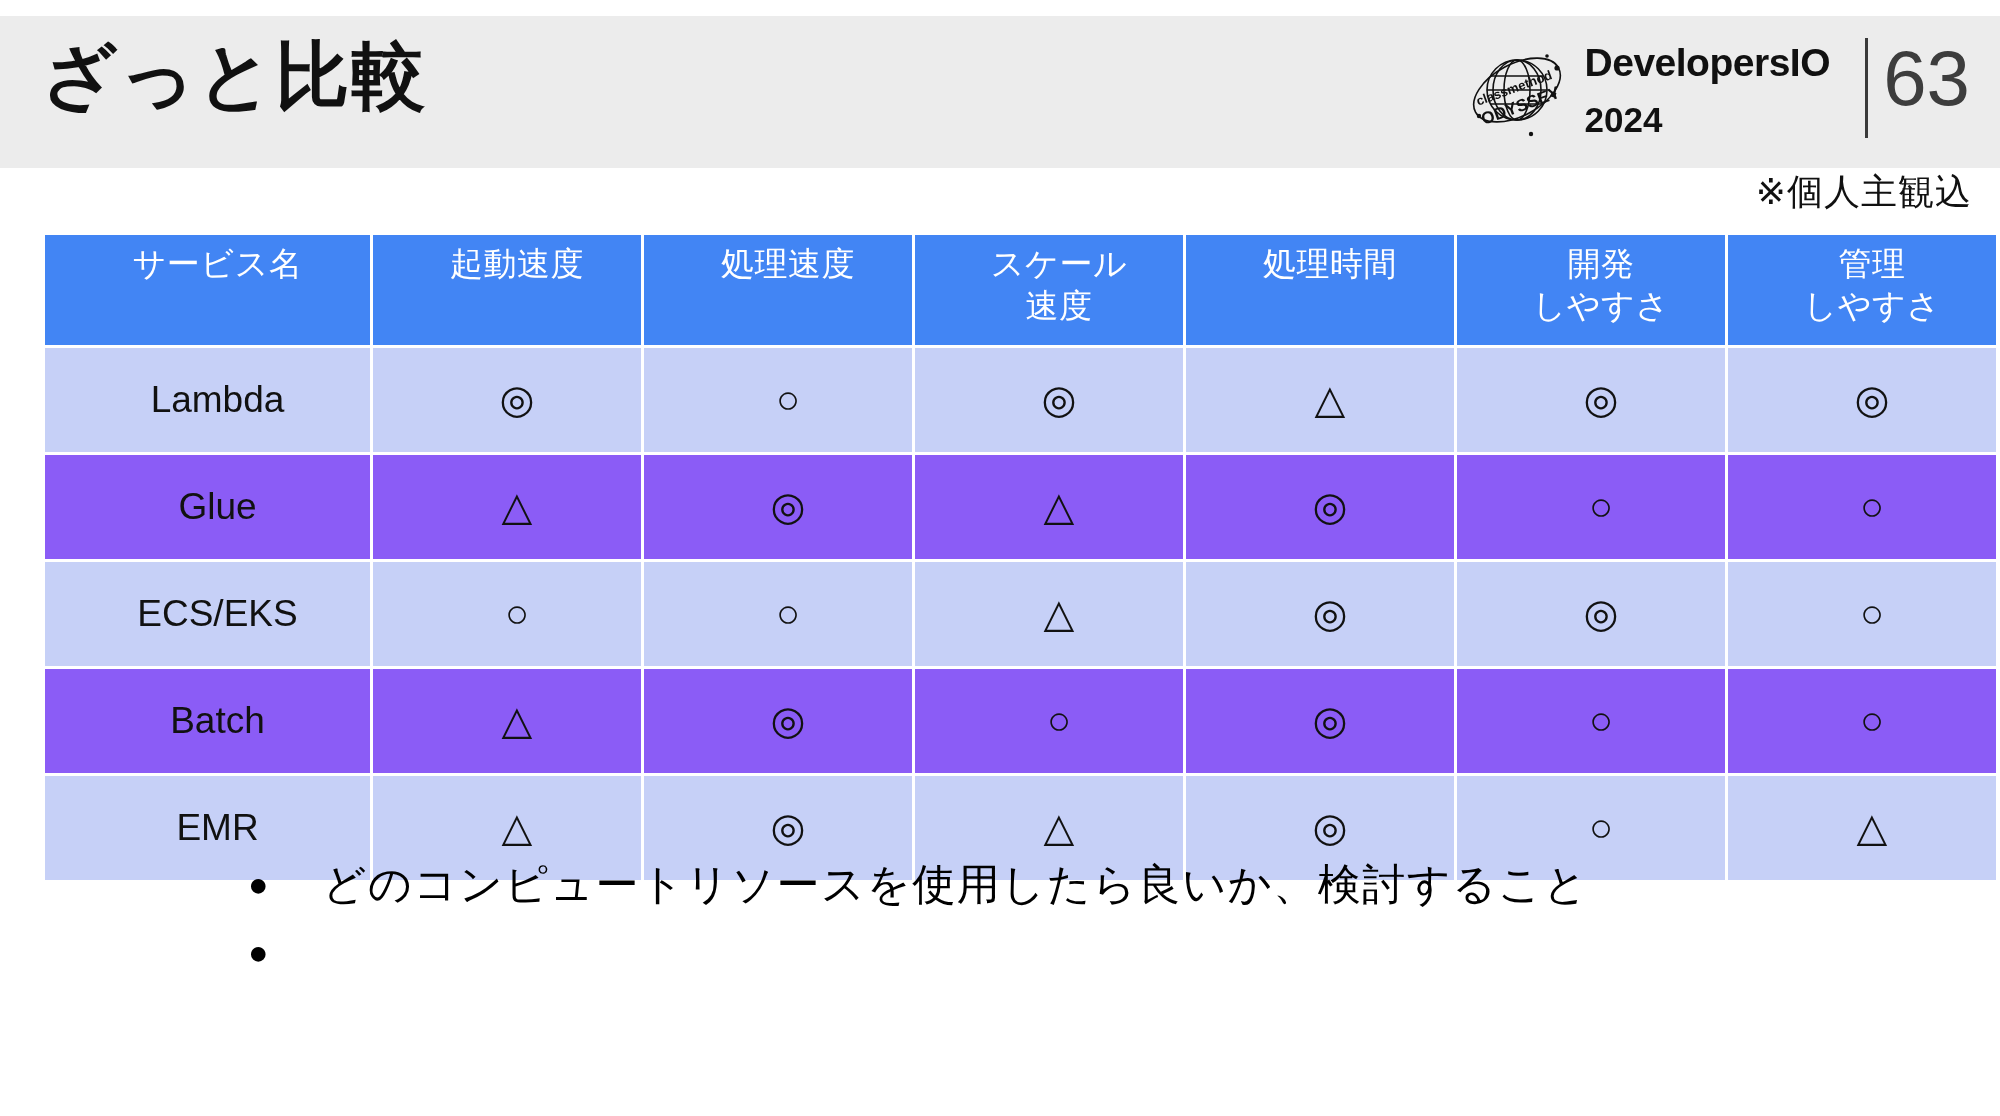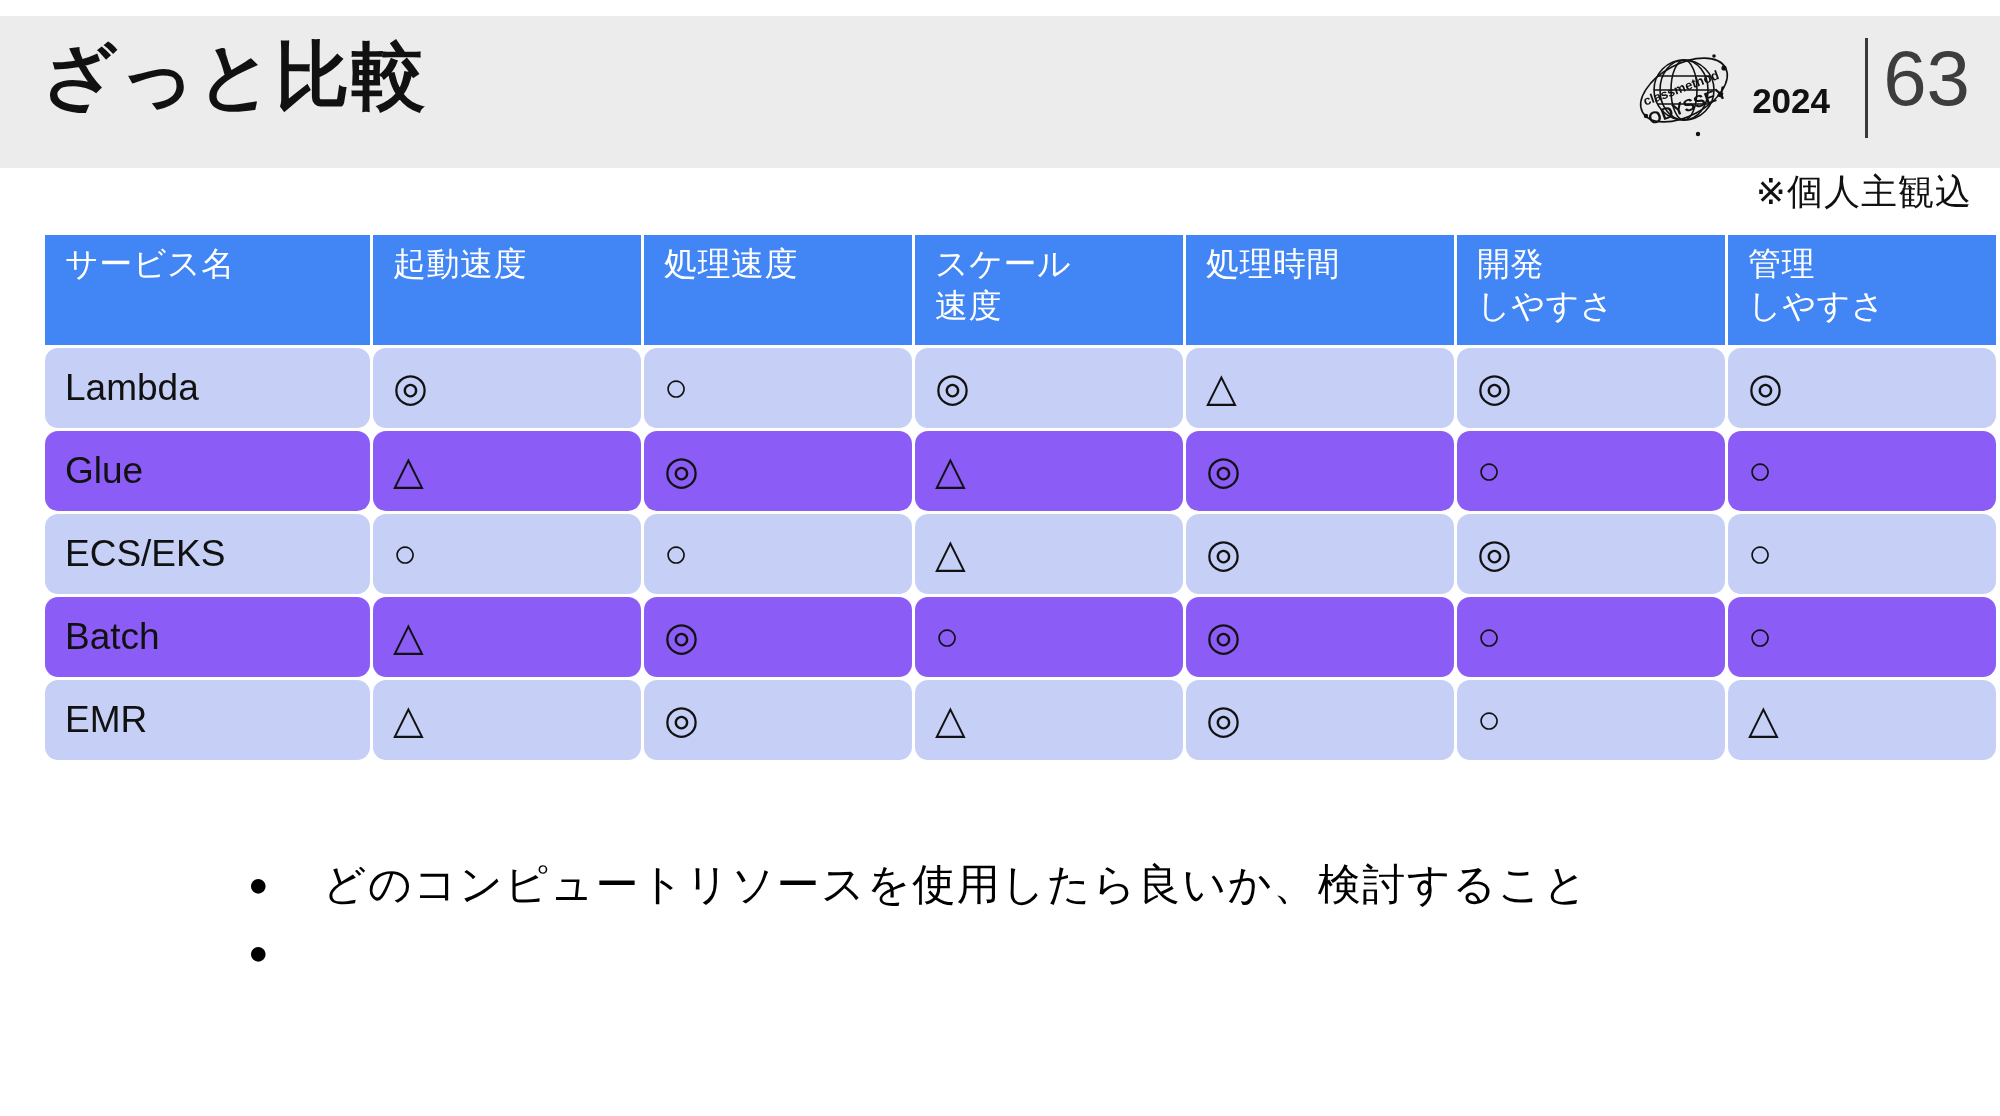--- a/index.html
+++ b/index.html
@@ -109,40 +109,39 @@
     left: 42px;
     top: 232px;
     width: 1930px;
     border-collapse: separate;
     border-spacing: 3px;
     table-layout: fixed;
   }
   .cmp-table th, .cmp-table td {
     padding: 0;
     vertical-align: middle;
-    text-align: left;
+    text-align: center;
   }
   .cmp-table thead th {
     background: #4285f4;
     color: #ffffff;
     height: 110px;
     font-size: 33px;
     font-weight: 400;
     line-height: 1.28;
     padding: 8px 0 8px 20px;
     vertical-align: top;
     letter-spacing: 0.5px;
   }
   .cmp-table tbody td {
-    height: 80px;
+    height: 104px;
     font-size: 37px;
     color: #111111;
     padding-left: 20px;
     font-weight: 400;
-    border-radius: 13px;
   }
   .cmp-table tbody tr.row-odd td  { background: #c6d0f7; }
   .cmp-table tbody tr.row-even td { background: #8b5cf6; }
 
   .mark {
     font-size: 40px;
     line-height: 1;
     display: inline-block;
     color: #111111;
   }
@@ -204,20 +203,21 @@
             <circle cx="66" cy="96" r="2.2"></circle>
             <rect x="86" y="54" width="5" height="5" transform="rotate(20 88 56)"></rect>
           </g>
           <g transform="rotate(-20 52 58)">
             <text x="52" y="54" text-anchor="middle" font-family="'Liberation Sans',sans-serif" font-size="13" font-weight="700" fill="#111111">classmethod</text>
             <text x="52" y="74" text-anchor="middle" font-family="'Liberation Sans',sans-serif" font-size="17" font-weight="700" fill="#111111">ODYSSEY</text>
           </g>
         </svg>
       </span>
       <span class="brand-text">
+        <span class="brand-line1">DevelopersIO</span>
         <span class="brand-line2">2024</span>
       </span>
     </div>
 
     <div class="brand-divider"></div>
     <div class="page-number">63</div>
   </div>
 
   <div class="note">※個人主観込</div>
 

